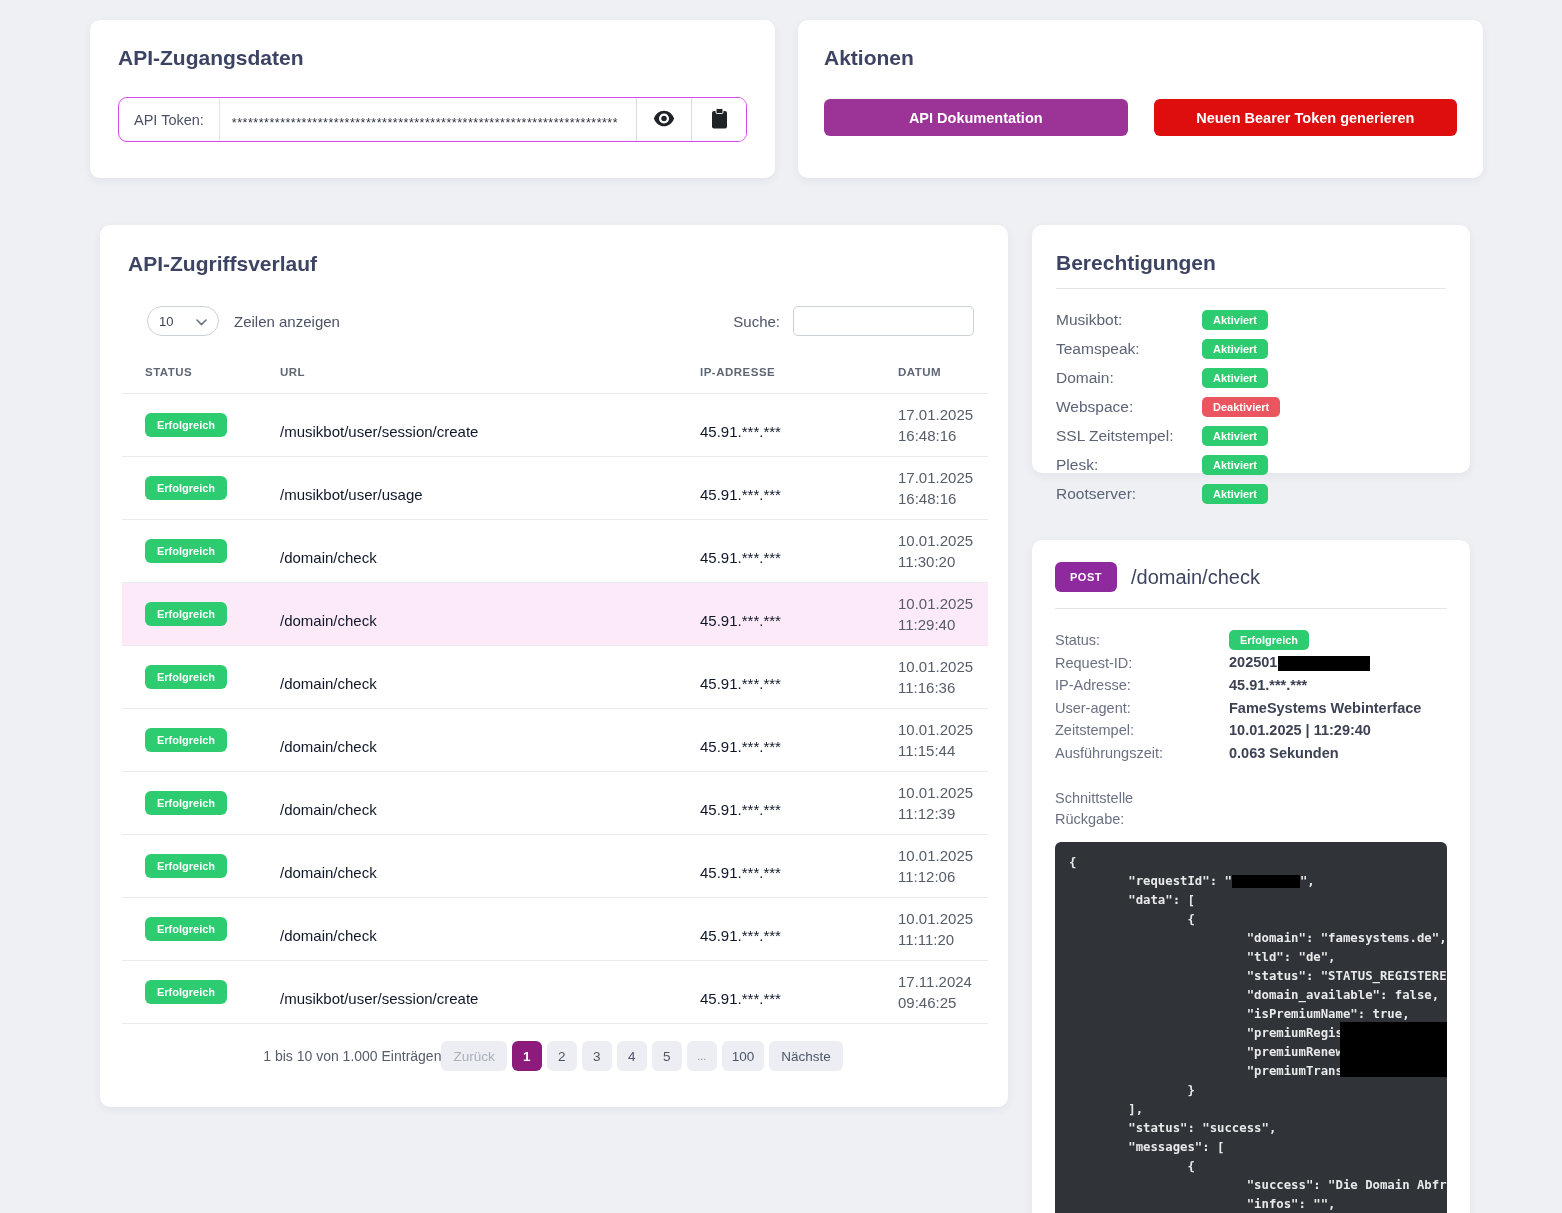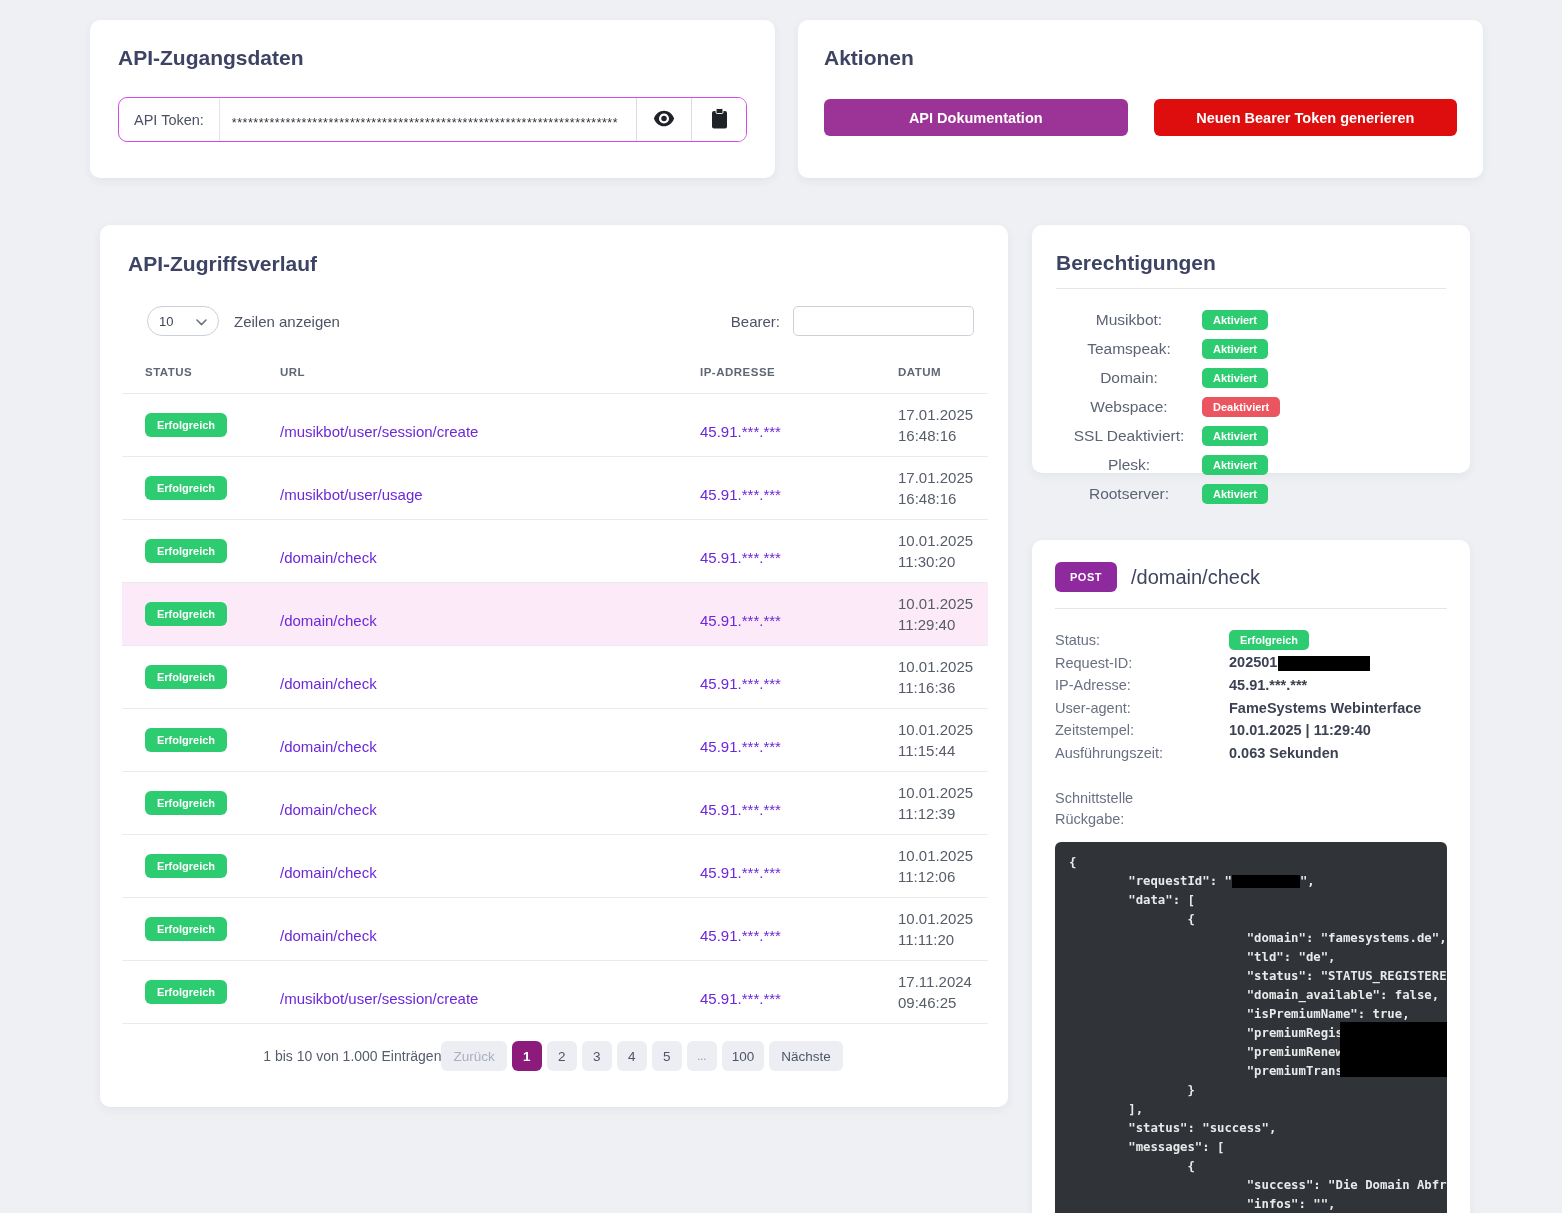--- a/index.html
+++ b/index.html
@@ -67,42 +67,42 @@
   .thead-row {
     display:grid; grid-template-columns:135px 420px 198px 1fr;
     padding:4px 0 15px 23px; border-bottom:1px solid #e9ebef;
     font-size:11.5px; font-weight:bold; color:#5f6775; letter-spacing:.5px;
   }
   .trow.highlight { background:#fceaf8; }
   .badge-success {
     display:inline-block; background:#2ecc71; color:#fff; font-size:11px; font-weight:bold;
     padding:6px 12px; border-radius:6px; justify-self:start;
   }
-  .cell-url, .cell-ip { font-size:15px; color:#6d28d9;margin-top:12px; }
+  .cell-url, .cell-ip { font-size:15px; color:#0f172a;margin-top:12px; }
   .cell-date { font-size:15px; color:#565d68; line-height:21px; }
 
   .table-footer { display:flex; justify-content:center; align-items:center; margin:17px 40px 0 38px; }
   .footer-info { font-size:14px; color:#555c6b; }
   .pagination { display:flex; gap:5px; align-items:center; }
   .page-btn {
     min-width:30px; height:30px; background:#eceef3; border:none; border-radius:6px;
     display:flex; align-items:center; justify-content:center; padding:0 10px;
     font-size:13.5px; color:#4d5565; cursor:pointer; font-family:"Liberation Sans",sans-serif;
   }
   .page-btn.prev { color:#a9afbb; padding:0 12px; }
   .page-btn.next { padding:0 12px; }
   .page-btn.active { background:#8c1b7c; color:#fff; font-weight:bold; }
   .page-btn.ellipsis { color:#8a90a0; font-size:11px; }
 
   
   .card-permissions { left:1032px; top:225px; width:438px; height:248px; padding:26px 24px; }
   .perm-divider, .req-divider { border:none; border-top:1px solid #e2e5ea; }
   .perm-divider { margin:13px 0 16px; }
   .perm-row { display:flex; align-items:center; height:29px; }
-  .perm-label { width:146px; font-size:15.5px; color:#5c6375;text-align:center; }
+  .perm-label { width:146px; font-size:15.5px; color:#5c6375; }
   .badge-sm {
     display:inline-block; color:#fff; font-size:11px; font-weight:bold;
     padding:4px 11px; border-radius:5px;
   }
   .badge-green { background:#2ecc71; }
   .badge-red { background:#ea5560; }
 
   
   .card-request { left:1032px; top:540px; width:438px; height:762px; padding:22px 23px; }
   .req-header { display:flex; align-items:center; gap:14px; }
@@ -168,21 +168,21 @@
         <span>10</span>
         <span>
           <svg width="11" height="7" viewBox="0 0 11 7">
               <path d="M1 1l4.5 4.5L10 1" fill="none" stroke="#6b7280" stroke-width="1.6" stroke-linecap="round"></path>
             </svg>
         </span>
       </div>
       <span>Zeilen anzeigen</span>
     </div>
     <div class="search-wrap">
-      <span>Bearer:</span>
+      <span>Suche:</span>
       <input class="search-input" type="text" style="">
     </div>
   </div>
 
   <div class="history-table">
     <div class="thead-row">
       <span>STATUS</span>
       <span>URL</span>
       <span>IP-ADRESSE</span>
       <span>DATUM</span>
@@ -309,21 +309,21 @@
   </div>
   <div class="perm-row">
     <span class="perm-label">Domain:</span>
     <span class="badge-sm badge-green">Aktiviert</span>
   </div>
   <div class="perm-row">
     <span class="perm-label">Webspace:</span>
     <span class="badge-sm badge-red">Deaktiviert</span>
   </div>
   <div class="perm-row">
-    <span class="perm-label">SSL Deaktiviert:</span>
+    <span class="perm-label">SSL Zeitstempel:</span>
     <span class="badge-sm badge-green">Aktiviert</span>
   </div>
   <div class="perm-row">
     <span class="perm-label">Plesk:</span>
     <span class="badge-sm badge-green">Aktiviert</span>
   </div>
   <div class="perm-row">
     <span class="perm-label">Rootserver:</span>
     <span class="badge-sm badge-green">Aktiviert</span>
   </div>

